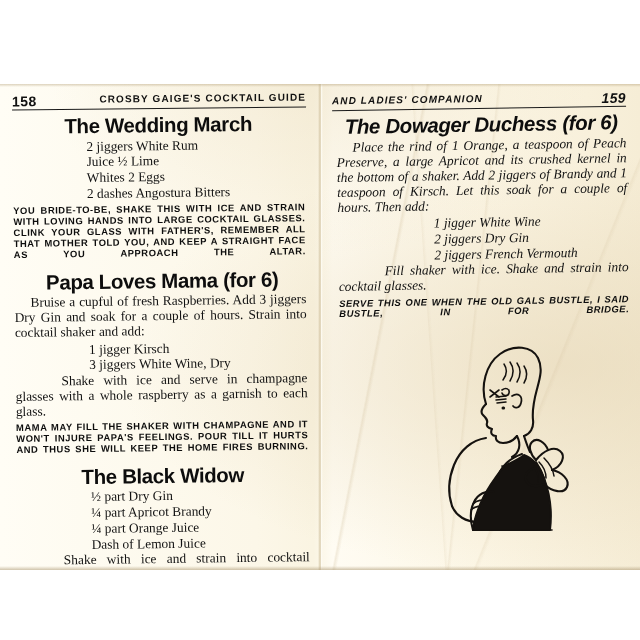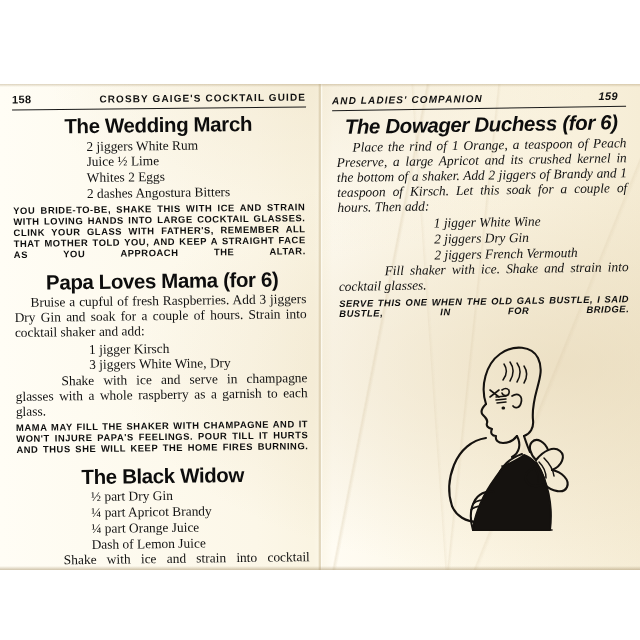--- a/index.html
+++ b/index.html
@@ -88,37 +88,37 @@
     position: absolute;
     left: 0; right: 0; top: 16px;
     height: 0;
     border-bottom: 1.6px solid #1b1b1b;
   }
   .runhead .folio {
     position: absolute;
     top: 0;
     font-family: "Liberation Sans", sans-serif;
     font-weight: 700;
-    font-size: 11px;
+    font-size: 14px;
     letter-spacing: .4px;
     color: #111;
   }
   .runhead .title {
     position: absolute;
     top: 1px;
     font-family: "Liberation Sans", sans-serif;
     font-weight: 700;
     font-size: 10px;
     letter-spacing: 1.1px;
     color: #111;
     white-space: nowrap;
   }
   .runhead-left  .folio { left: 0; }
   .runhead-left  .title { right: 0; }
-  .runhead-right .folio { right: 8px; }
+  .runhead-right .folio { right: 0; }
   .runhead-right .title { left: 0; }
 
   
   .page-left  .runhead { transform: rotate(-0.55deg); }
   .page-right .runhead { transform: rotate(-0.9deg); }
 
   
   .col {
     position: absolute;
     left: 12px;

